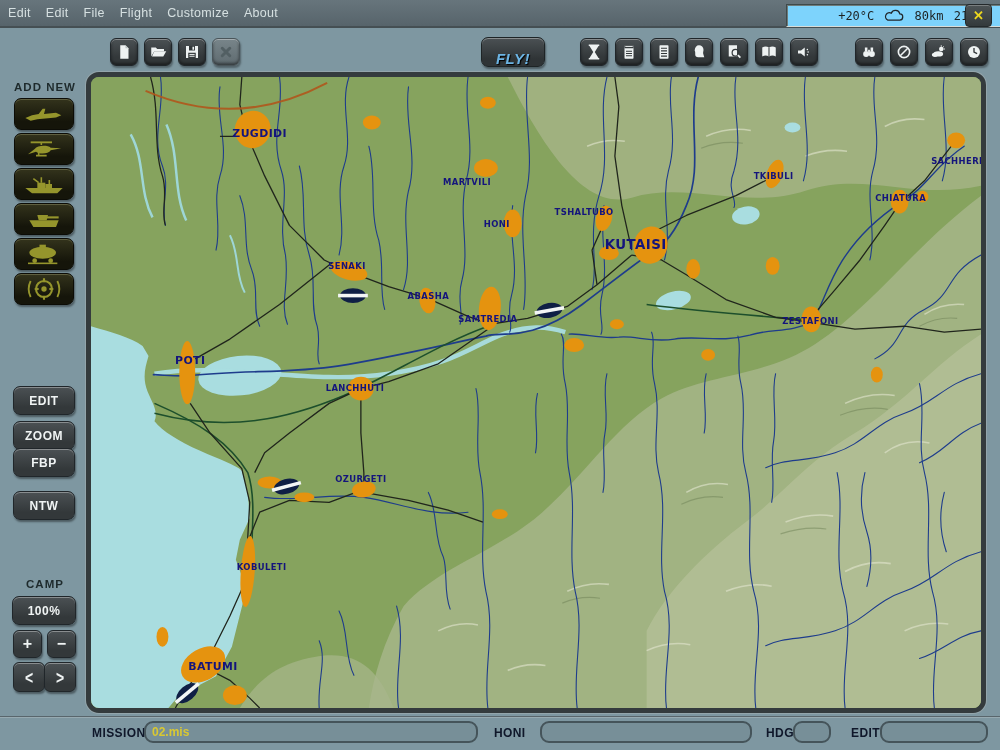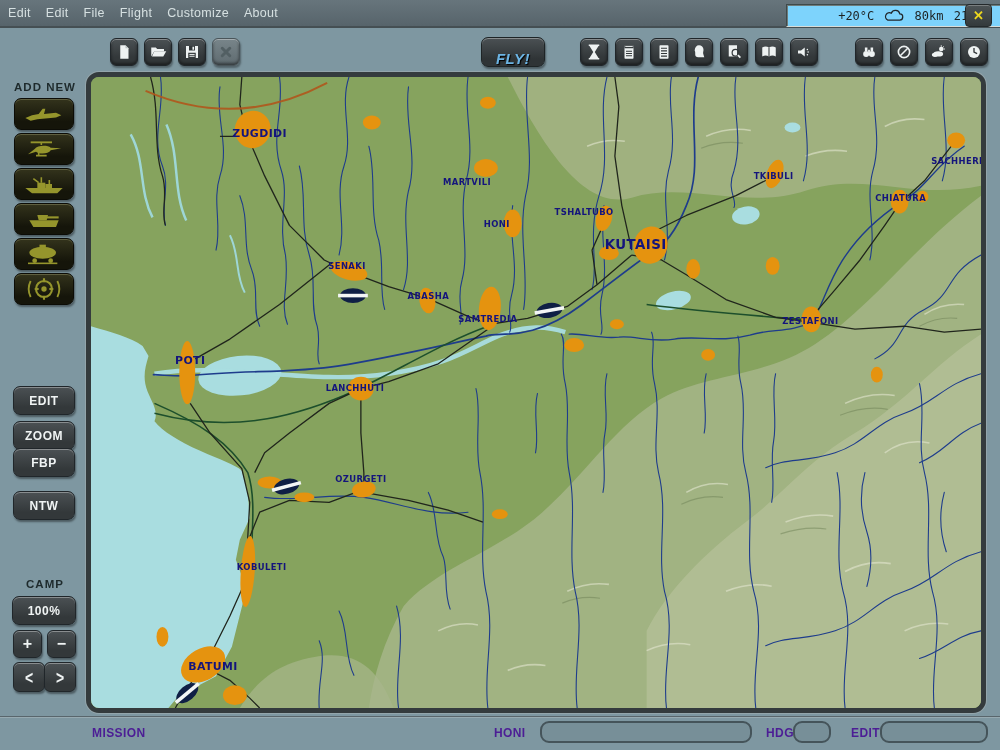--- a/index.html
+++ b/index.html
@@ -63,21 +63,21 @@
   
   .map-frame{position:absolute;left:86px;top:72px;width:900px;height:641px;
     border:5px solid #343b3d;border-radius:13px;box-sizing:border-box;
     overflow:hidden;background:#86a35e;box-shadow:0 0 0 1px #93a5ab;}
   .map-frame svg{display:block;width:100%;height:100%;}
   #map-svg text{font-family:"DejaVu Sans",sans-serif;font-weight:bold;}
   
   .statusbar{position:absolute;left:0;top:716px;width:1000px;height:34px;
     border-top:1px solid #59666c;box-shadow:inset 0 1px 0 #97aab1;}
   .sb-label{position:absolute;top:9px;font-size:12px;font-weight:600;
-    color:#4c1d95;letter-spacing:.4px;}
+    color:#0f172a;letter-spacing:.4px;}
   .sb-field{position:absolute;top:4px;height:22px;border:2px solid #45545a;
     border-radius:9px;box-sizing:border-box;background:rgba(0,0,0,.05);
     font-size:12px;line-height:18px;padding:0 6px;color:#d9c832;
     font-weight:bold;overflow:hidden;}
   .sb-field.readonly{color:#2a3538;}
 </style>
 </head>
 <body>
 
 <div class="screen">
@@ -467,20 +467,21 @@
           <text x="688" y="103" text-anchor="middle" font-size="8.5" fill="#14147c" letter-spacing="0.4">TKIBULI</text>
           <text x="816" y="125" text-anchor="middle" font-size="8.5" fill="#14147c" letter-spacing="0.4">CHIATURA</text>
           <text x="874" y="88" text-anchor="middle" font-size="8.5" fill="#14147c" letter-spacing="0.4">SACHHERE</text>
           <text x="725" y="250" text-anchor="middle" font-size="8.5" fill="#14147c" letter-spacing="0.4">ZESTAFONI</text>
         </g>
     </svg>
   </div>
 
   <div class="statusbar">
     <span class="sb-label" style="left:92px">MISSION</span>
+    <div class="sb-field" style="left:144px;width:334px">02.mis</div>
     <span class="sb-label" style="left:494px">HONI</span>
     <div class="sb-field readonly" style="left:540px;width:212px"></div>
     <span class="sb-label" style="left:766px">HDG</span>
     <div class="sb-field readonly" style="left:793px;width:38px"></div>
     <span class="sb-label" style="left:851px">EDIT</span>
     <div class="sb-field readonly" style="left:880px;width:108px"></div>
   </div>
 
 </div>
 

